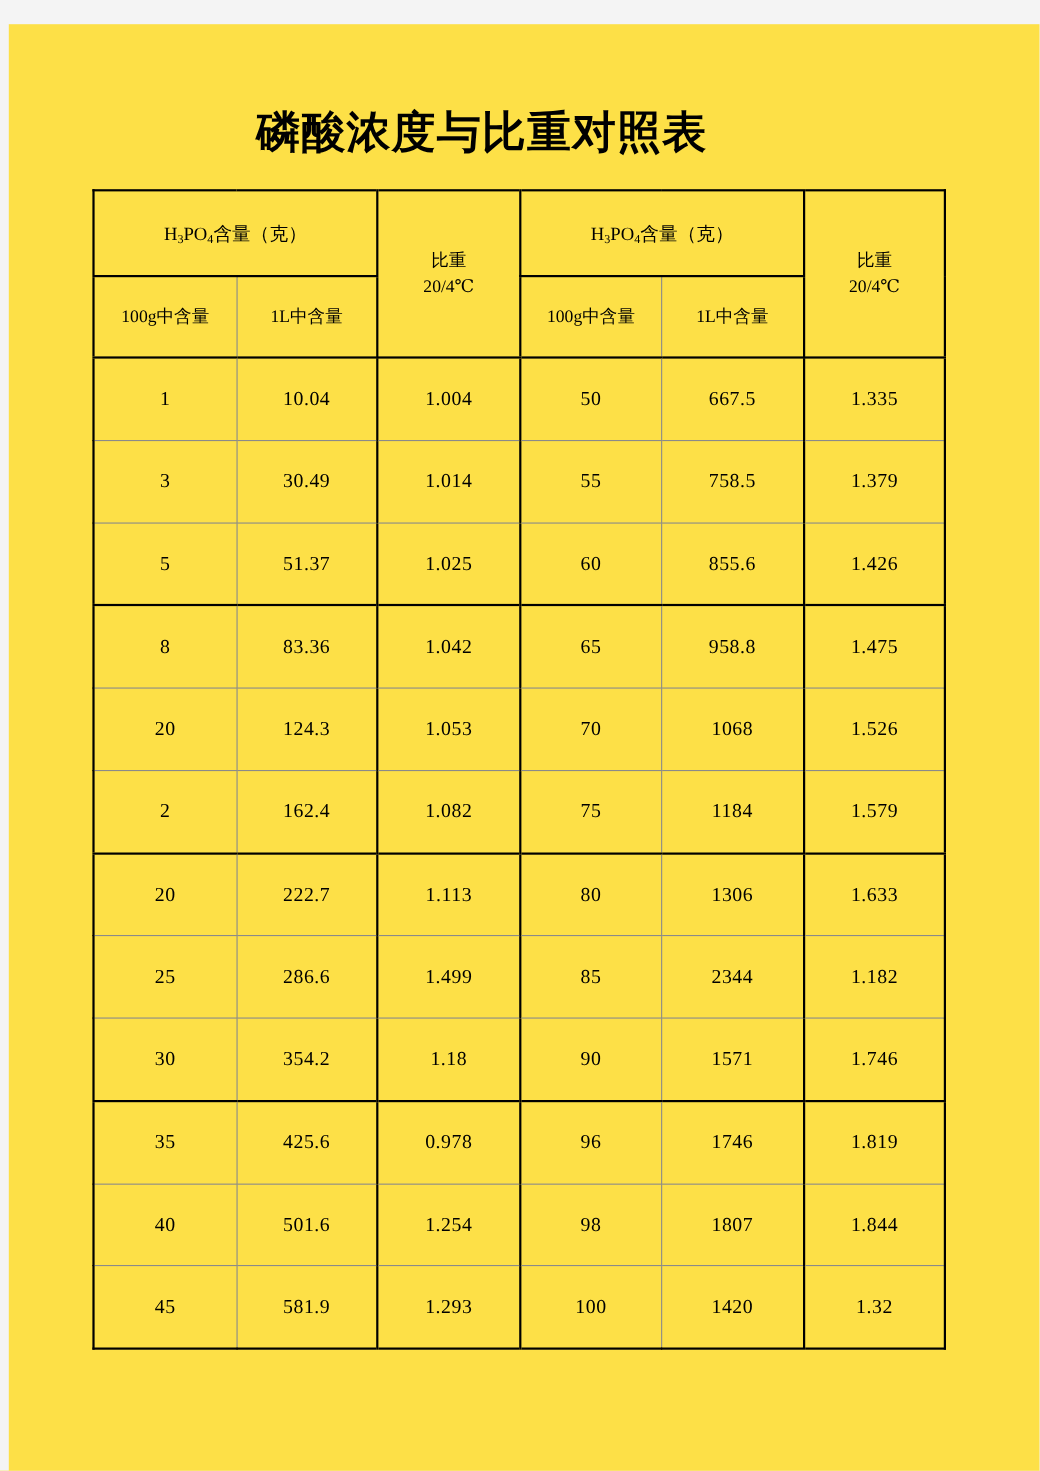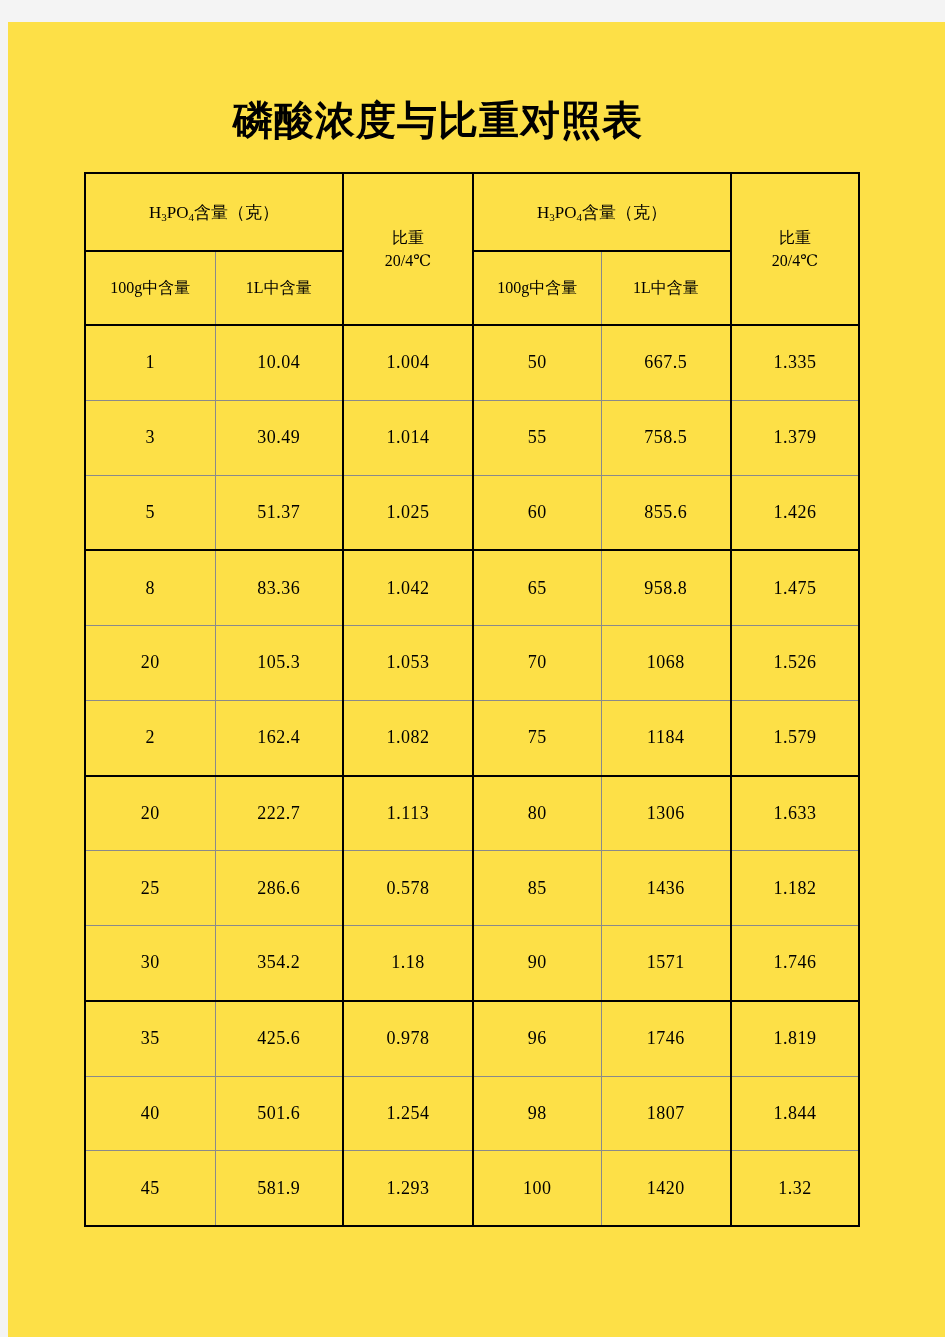--- a/index.html
+++ b/index.html
@@ -146,21 +146,21 @@
           <tr class="data-row">
             <td class="sep-strong"><span class="num">8</span></td>
             <td class="sep-strong"><span class="num">83.36</span></td>
             <td class="vsep-strong sep-strong"><span class="num">1.042</span></td>
             <td class="vsep-strong sep-strong"><span class="num">65</span></td>
             <td class="sep-strong"><span class="num">958.8</span></td>
             <td class="vsep-strong sep-strong"><span class="num">1.475</span></td>
           </tr>
           <tr class="data-row">
             <td><span class="num">20</span></td>
-            <td><span class="num">105.3</span></td>
+            <td><span class="num">124.3</span></td>
             <td class="vsep-strong"><span class="num">1.053</span></td>
             <td class="vsep-strong"><span class="num">70</span></td>
             <td><span class="num">1068</span></td>
             <td class="vsep-strong"><span class="num">1.526</span></td>
           </tr>
           <tr class="data-row">
             <td><span class="num">2</span></td>
             <td><span class="num">162.4</span></td>
             <td class="vsep-strong"><span class="num">1.082</span></td>
             <td class="vsep-strong"><span class="num">75</span></td>
@@ -171,23 +171,23 @@
             <td class="sep-strong"><span class="num">20</span></td>
             <td class="sep-strong"><span class="num">222.7</span></td>
             <td class="vsep-strong sep-strong"><span class="num">1.113</span></td>
             <td class="vsep-strong sep-strong"><span class="num">80</span></td>
             <td class="sep-strong"><span class="num">1306</span></td>
             <td class="vsep-strong sep-strong"><span class="num">1.633</span></td>
           </tr>
           <tr class="data-row">
             <td><span class="num">25</span></td>
             <td><span class="num">286.6</span></td>
-            <td class="vsep-strong"><span class="num">0.578</span></td>
+            <td class="vsep-strong"><span class="num">1.499</span></td>
             <td class="vsep-strong"><span class="num">85</span></td>
-            <td><span class="num">1436</span></td>
+            <td><span class="num">2344</span></td>
             <td class="vsep-strong"><span class="num">1.182</span></td>
           </tr>
           <tr class="data-row">
             <td><span class="num">30</span></td>
             <td><span class="num">354.2</span></td>
             <td class="vsep-strong"><span class="num">1.18</span></td>
             <td class="vsep-strong"><span class="num">90</span></td>
             <td><span class="num">1571</span></td>
             <td class="vsep-strong"><span class="num">1.746</span></td>
           </tr>

